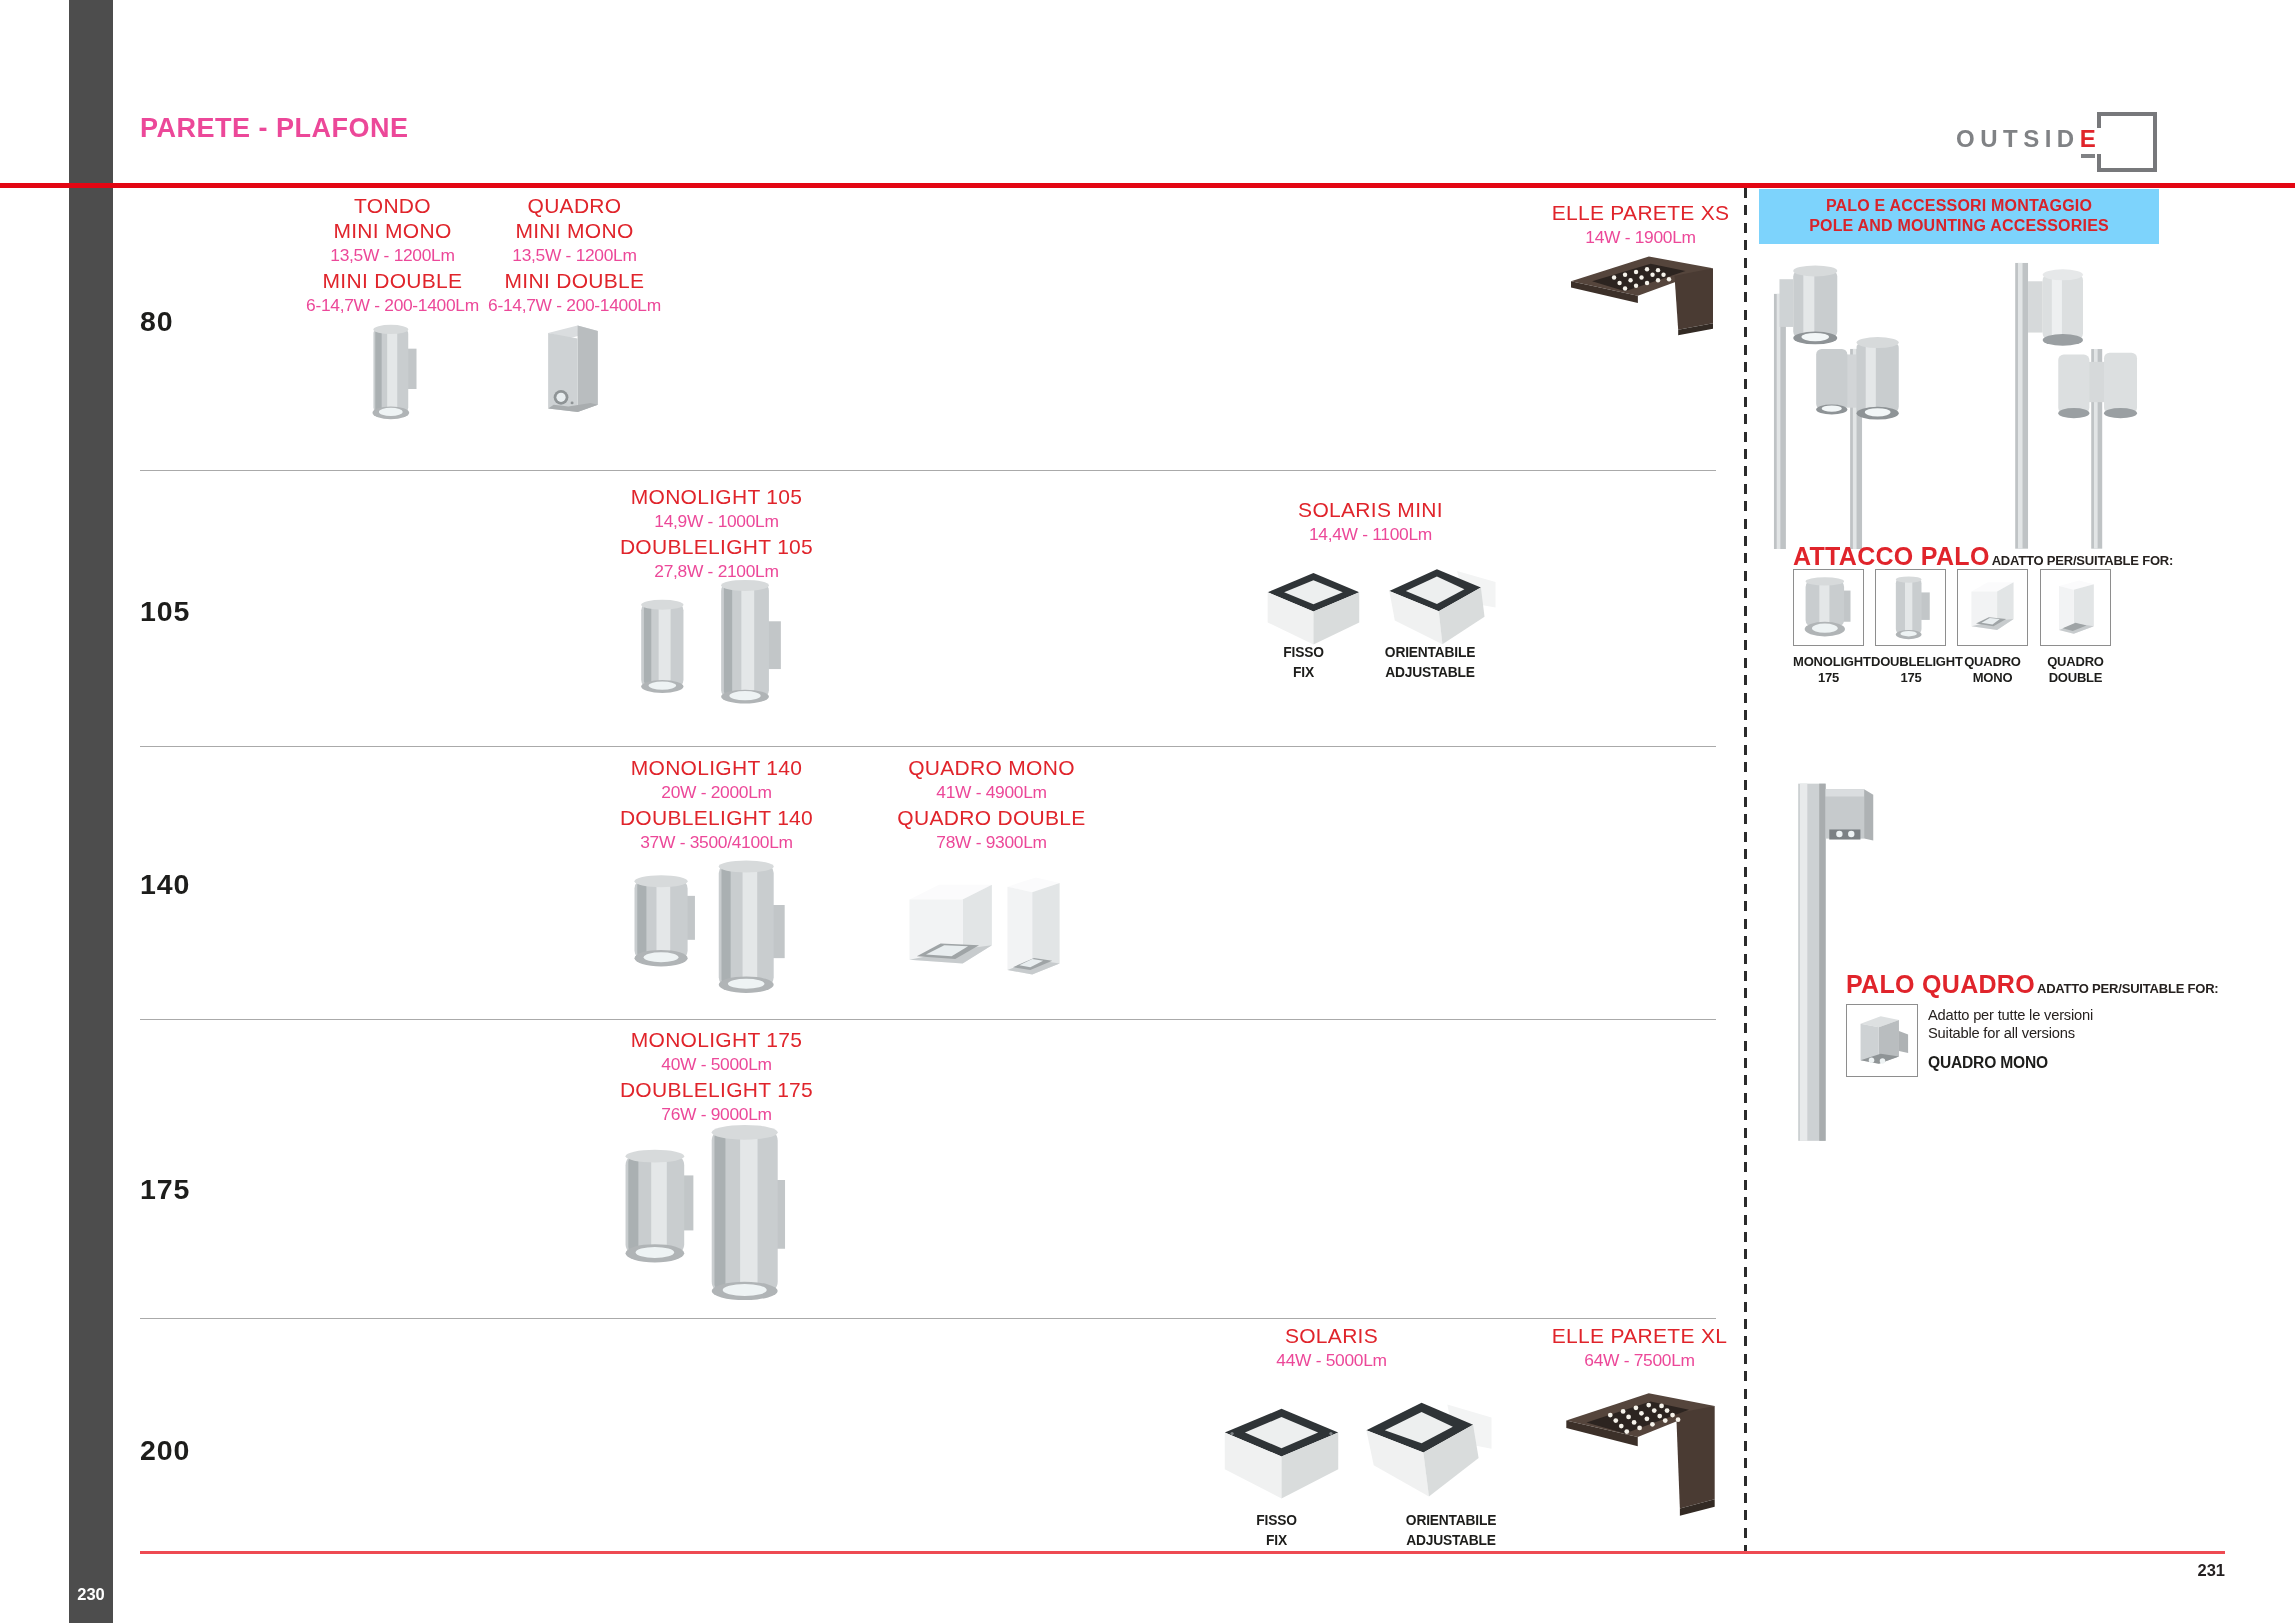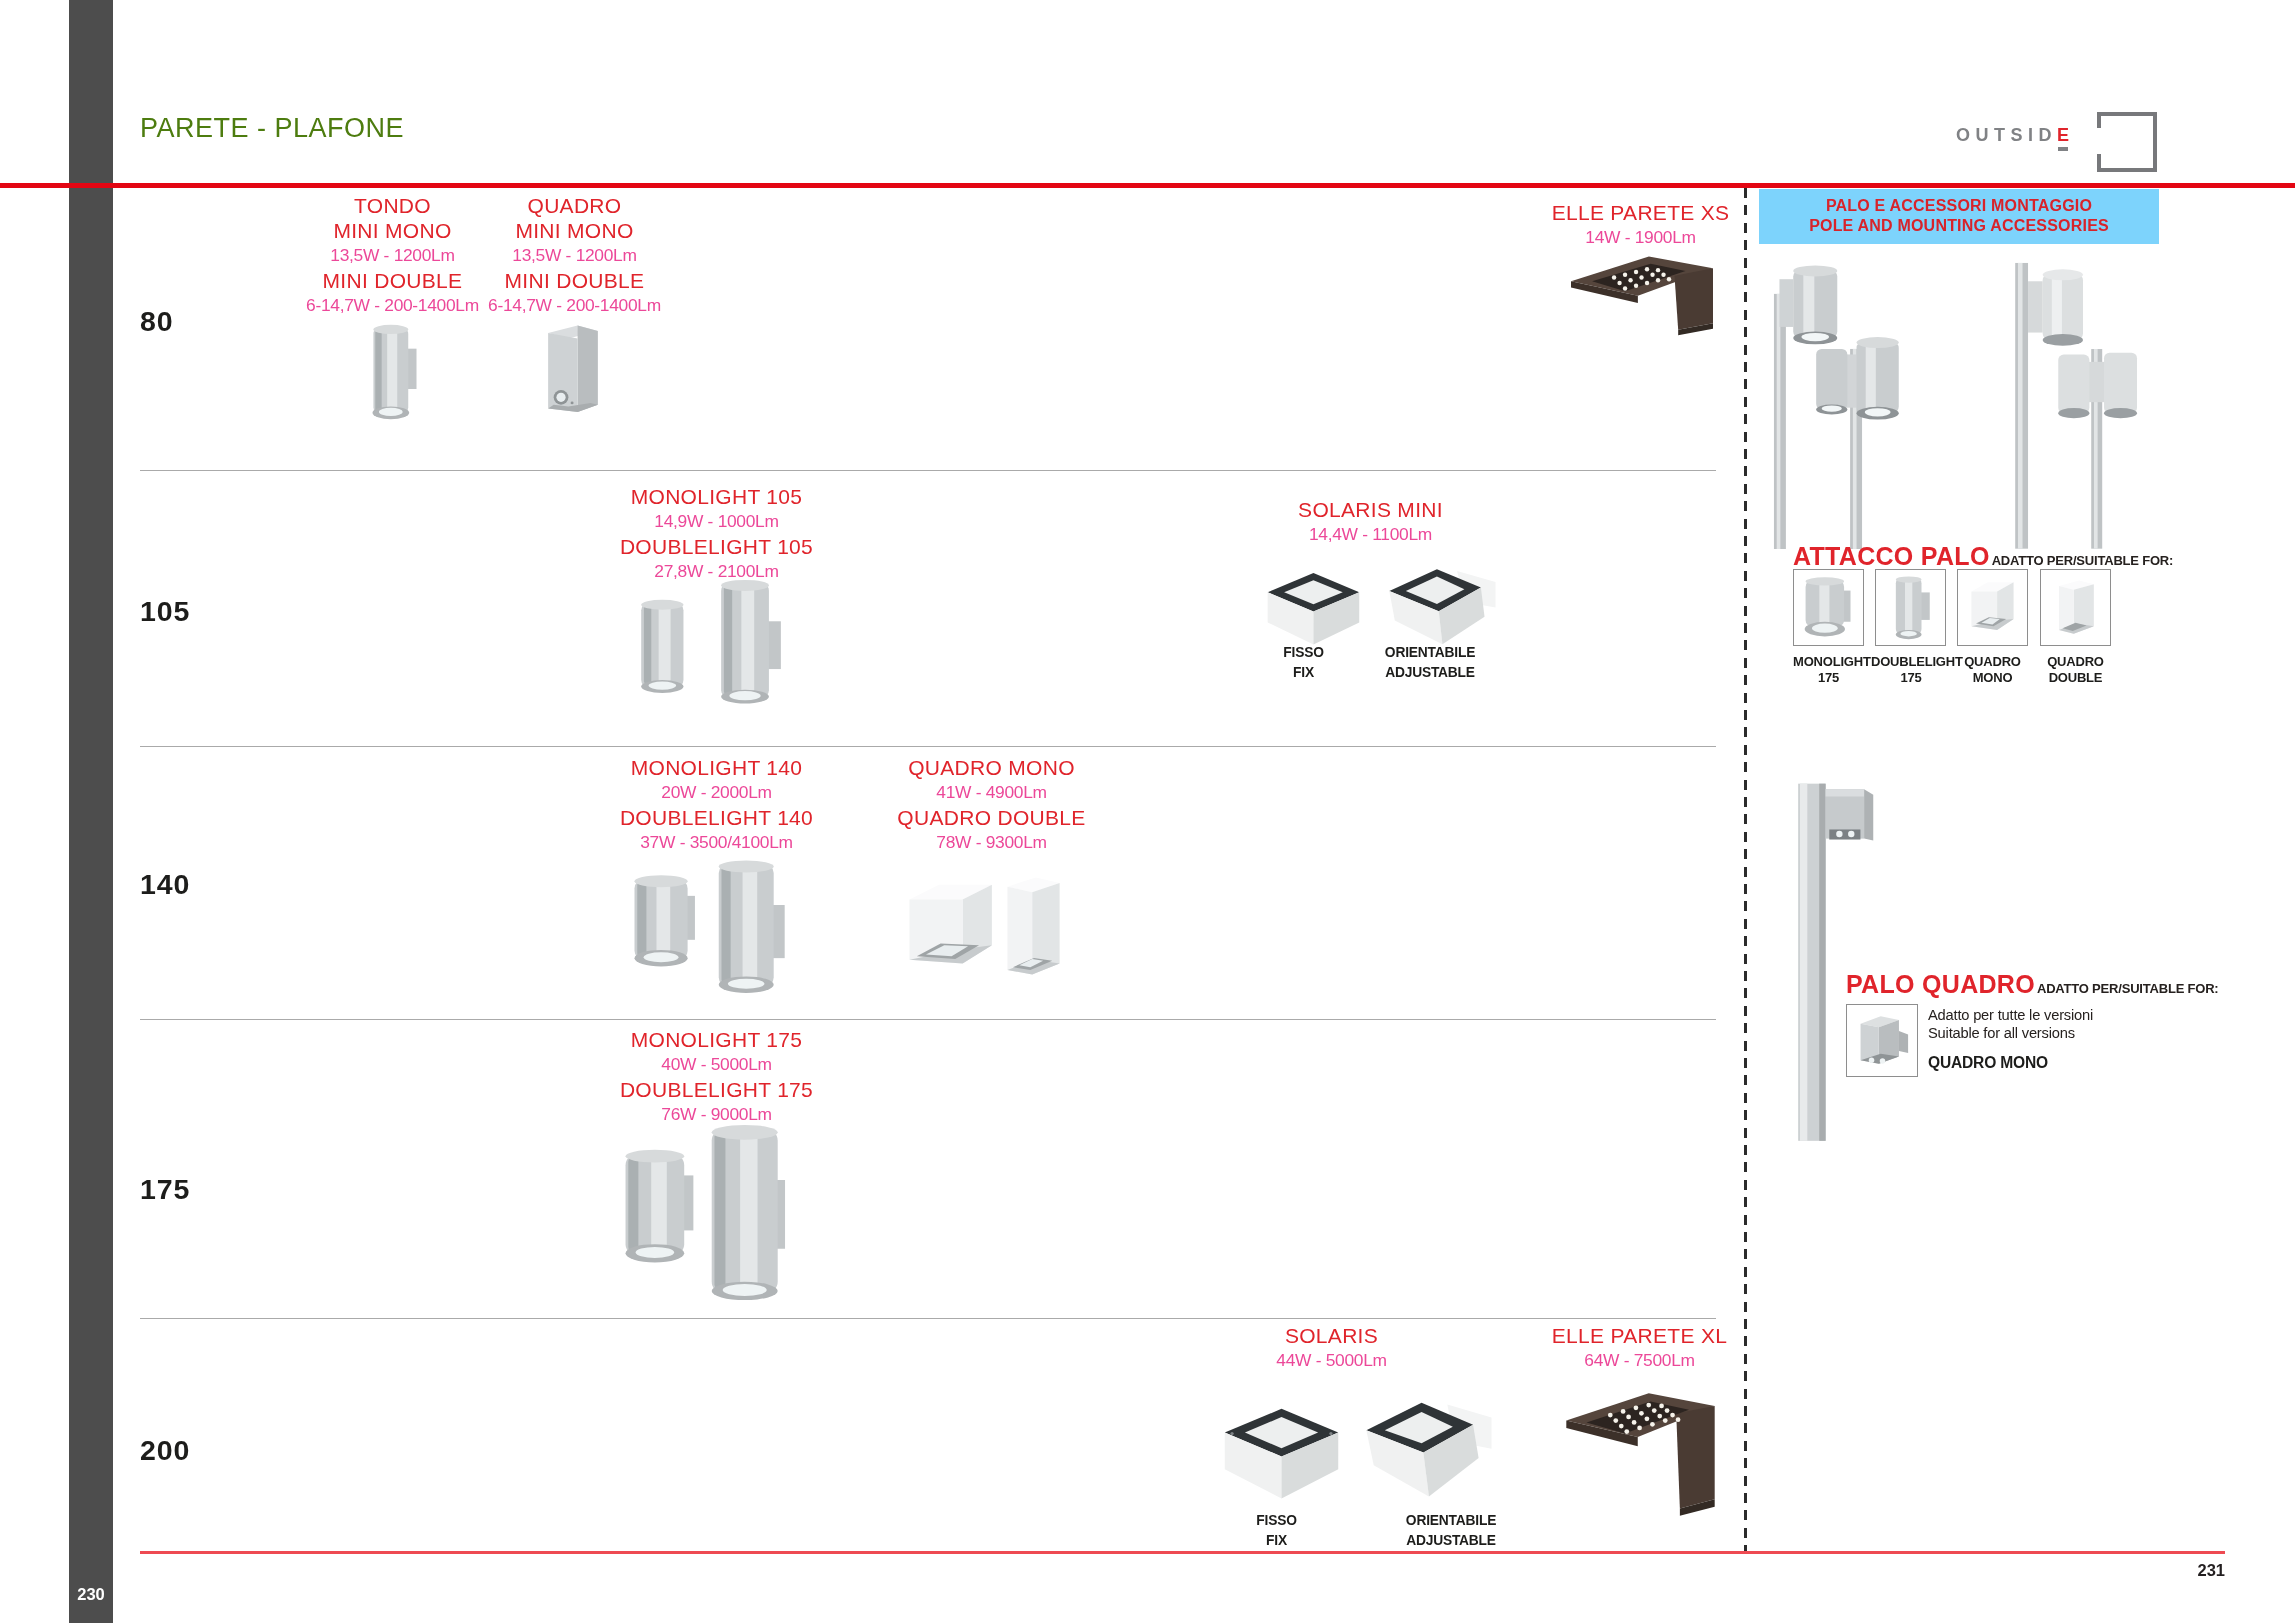--- a/index.html
+++ b/index.html
@@ -1,21 +1,21 @@
 <!DOCTYPE html>
 <html style="font-size:14.7px"><head>
 <meta charset="utf-8">
 <style>
   html,body{margin:0;padding:0;background:#ffffff;}
   .page{position:relative;width:2296px;height:1624px;background:#ffffff;overflow:hidden;
         font-family:"Liberation Sans", sans-serif;color:#231f20;}
   .abs{position:absolute;}
   .side-strip{left:69px;top:0;width:44px;height:1624px;background:#4d4d4d;}
-  .page-title{left:140px;top:112px;width:643px;font-size:27px;font-weight:normal;
-              line-height:32px;color:#4d7c0f;letter-spacing:0.5px;}
+  .page-title{left:140px;top:112px;width:643px;font-size:27px;font-weight:bold;
+              line-height:32px;color:#ec4899;letter-spacing:0.5px;}
   .top-rule{left:0;top:183px;width:2296px;height:4.6px;background:#e30613;}
   .bottom-rule{left:140px;top:1551px;width:2085px;height:2.8px;background:#ee4a52;}
   .sep{left:140px;width:1576px;height:0.9px;background:#aaaaaa;}
   .dash-divider{left:1744px;top:188px;width:2.8px;height:1365px;
       background:repeating-linear-gradient(180deg,#2b2b2b 0 10px,transparent 10px 17.4px);}
   .size-label{left:140px;font-size:28.5px;font-weight:bold;color:#1d1d1b;letter-spacing:0.9px;}
   .pgroup{text-align:center;}
   .t{font-weight:normal;font-size:21px;line-height:25px;color:#e0242b;letter-spacing:0.3px;}
   .s{font-size:17.4px;line-height:25px;color:#ec4899;letter-spacing:-0.3px;}
   .cap{font-weight:bold;font-size:13.8px;line-height:20px;color:#1d1d1b;text-align:center;letter-spacing:-0.2px;}
@@ -30,21 +30,21 @@
   .pq-desc{font-size:14.7px;line-height:18.4px;color:#26211f;letter-spacing:-0.2px;}
   .pq-prod{font-size:15.6px;font-weight:bold;color:#1d1d1b;margin-top:11px;letter-spacing:-0.2px;}
   .page-num-left{left:69px;top:1561px;width:44px;text-align:center;color:#ffffff;
                  font-weight:bold;font-size:16.5px;margin-top:24px;}
   .page-num-right{left:2179px;top:1561px;width:46px;text-align:right;color:#231f20;
                   font-weight:bold;font-size:16.5px;}
   
   .logo{left:1956px;top:108px;width:211px;height:78px;}
   .logo-frame{position:absolute;left:141px;top:3.7px;width:52px;height:52px;border:4.6px solid #77787b;}
   .logo-break{position:absolute;left:138px;top:20px;width:10px;height:26px;background:#ffffff;}
-  .logo-text{position:absolute;left:0;top:16.5px;font-size:18px;font-weight:bold;
+  .logo-text{position:absolute;left:0;top:16.5px;font-size:24px;font-weight:bold;
              letter-spacing:5.5px;color:#808285;white-space:nowrap;}
   .logo-accent{color:#e0242b;position:relative;}
   .logo-accent::after{content:"";position:absolute;left:0.9px;right:6.4px;bottom:-6.4px;height:3.7px;background:#808285;}
 </style>
 </head>
 <body>
 
 <div class="page">
 
   <div class="abs side-strip"></div>

